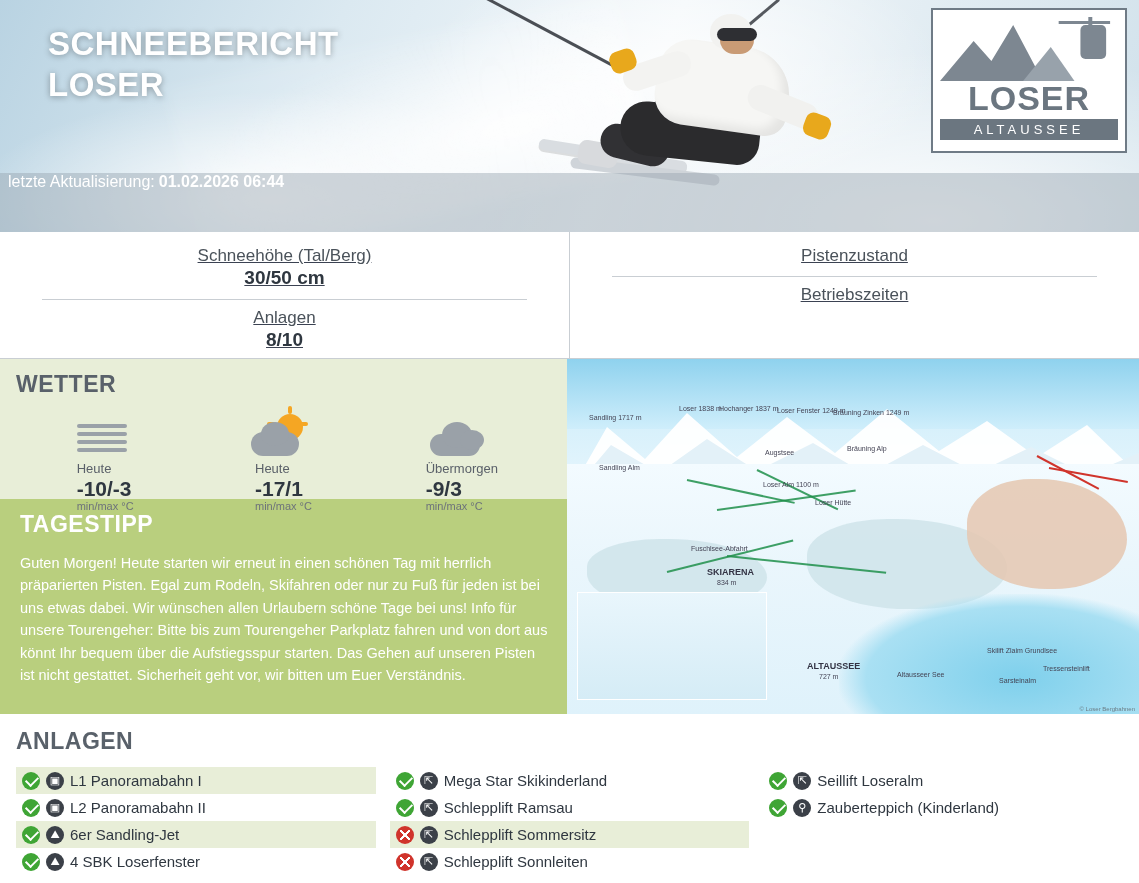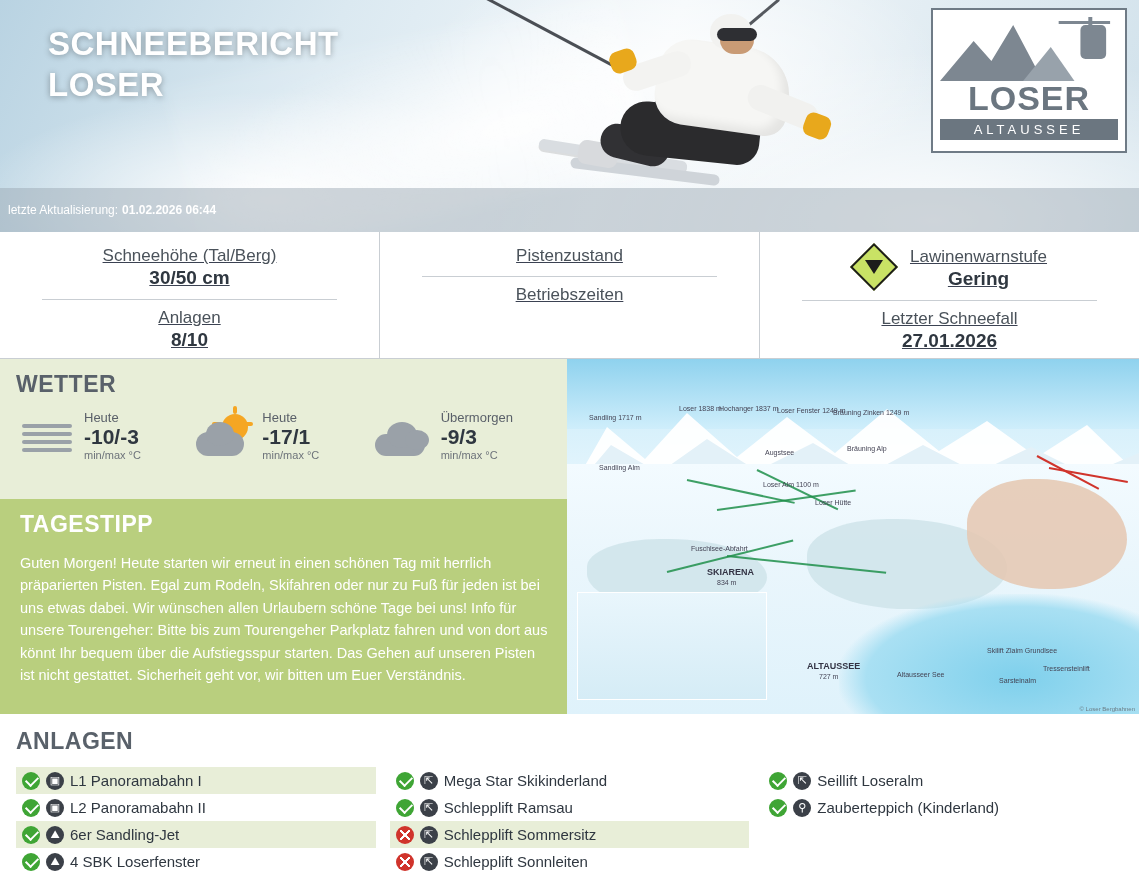--- a/index.html
+++ b/index.html
@@ -53,25 +53,25 @@
   .pole2 { position:absolute; left:60px; top:46px; width:180px; height:3px; background:#55595f; transform: rotate(-40deg); }
 
   .hero-title {
     position: absolute; left: 48px; top: 24px;
     font-size: 33px; font-weight: bold; letter-spacing: .5px;
     color: #ffffff; line-height: 1.24;
     text-shadow: 0 1px 6px rgba(0,0,0,.35);
   }
   .hero-update-bar {
     position: absolute; left: 0; right: 0; bottom: 0;
-    height: 44px;
+    height: 59px;
     background: rgba(150,163,175,.45);
     color: #ffffff;
-    font-size: 12px;
-    display: flex; align-items: center;
+    font-size: 16px;
+    display: flex; align-items: flex-start;
     padding-left: 8px;
   }
   .hero-update-bar b { font-weight: bold; margin-left: 4px; }
 
   .logo-box {
     position: absolute; right: 12px; top: 8px;
     width: 196px; height: 145px;
     background: #ffffff;
     border: 2px solid #6f7b86;
     padding: 7px;
@@ -121,21 +121,21 @@
   
   .middle { display: flex; height: 355px; }
   .left-col { width: 567px; }
   .wetter {
     background: #e8eed8;
     height: 140px;
     padding: 12px 16px 0;
   }
   .wetter-title { font-size: 23px; font-weight: bold; color: #59616a; letter-spacing: .5px; }
   .wetter-days { display: flex; align-items: center; margin-top: 12px; }
-  .wday { display: flex; align-items: center; width: 190px; }
+  .wday { display: flex; align-items: center; width: 190px; flex-direction: column; }
   .wicon { width: 62px; height: 52px; position: relative; flex: none; margin-right: 6px; }
   .wtexts { line-height: 1.12; }
   .wday-name { font-size: 13px; color: #5a6069; }
   .wday-temp { font-size: 21px; font-weight: bold; color: #2f3740; }
   .wday-unit { font-size: 11px; color: #6d737a; }
 
   
   .fog-lines span {
     position:absolute; left:6px; height:4px; background:#9aa1a8; border-radius:2px;
   }
@@ -291,38 +291,20 @@
     <div class="stat-col">
       <div class="stat-row">
         <div class="stat-label">Pistenzustand</div>
       </div>
       <div class="stat-div"></div>
       <div class="stat-row">
         <div class="stat-label">Betriebszeiten</div>
       </div>
     </div>
 
-    <div class="stat-col">
-      <div class="avalanche-row">
-        <div class="ava-icon">
-          <div class="ava-diamond">
-              <div class="ava-tri"></div>
-            </div>
-        </div>
-        <div class="stat-row">
-          <div class="stat-label">Lawinenwarnstufe</div>
-          <div class="stat-value">Gering</div>
-        </div>
-      </div>
-      <div class="stat-div"></div>
-      <div class="stat-row">
-        <div class="stat-label">Letzter Schneefall</div>
-        <div class="stat-value">27.01.2026</div>
-      </div>
-    </div>
   </div>
 
   <div class="middle">
     <div class="left-col">
 
       <div class="wetter">
         <div class="wetter-title">WETTER</div>
         <div class="wetter-days">
 
           <div class="wday">

